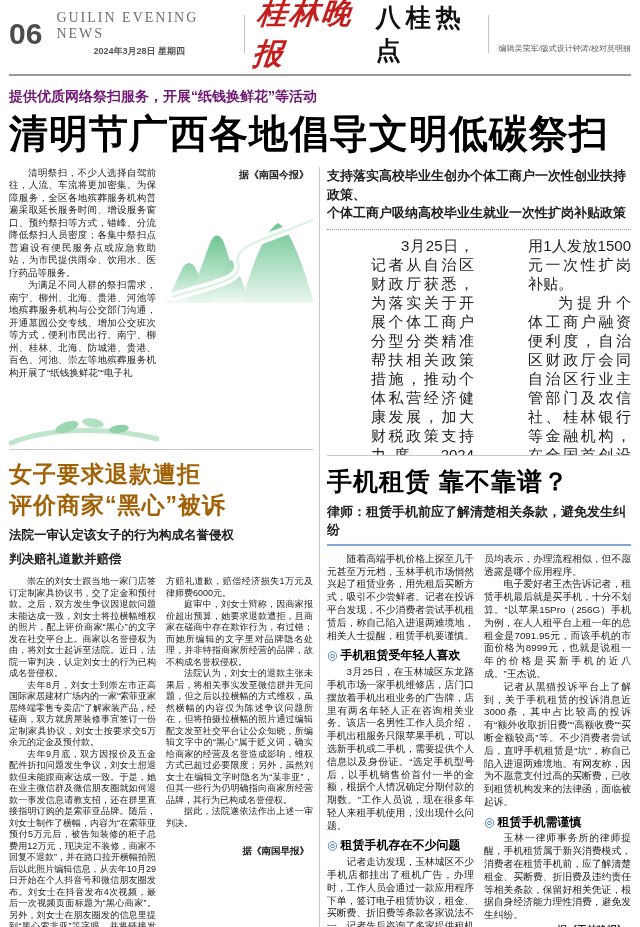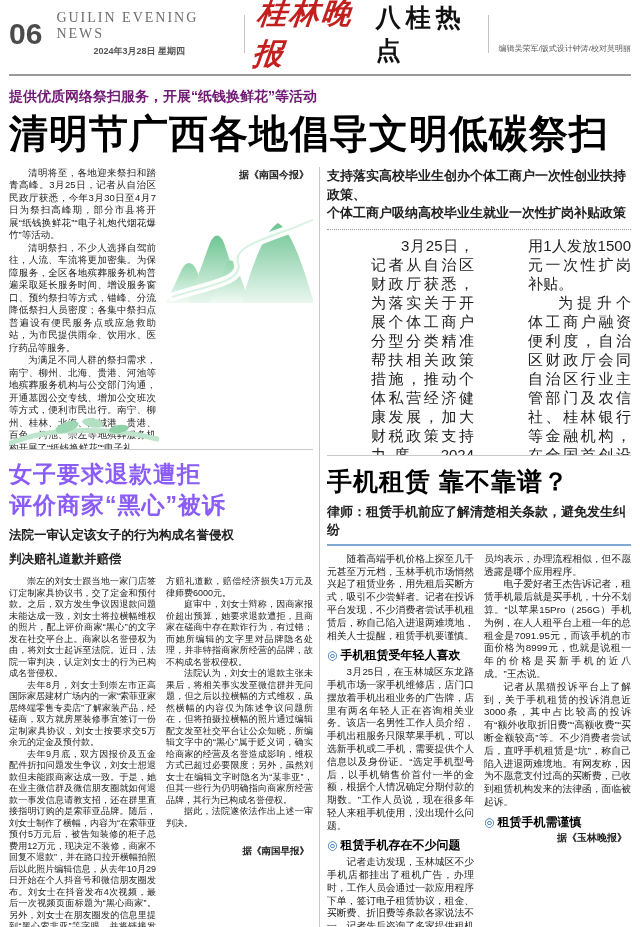--- a/index.html
+++ b/index.html
@@ -41,21 +41,21 @@
 
   
   .art-jobs{height:288px;border-bottom:1px solid #c9c9c9;overflow:hidden;}
   .art-jobs h2{margin:8px 0 4px 0;font-size:21px;font-weight:900;color:#000;letter-spacing:.5px;}
   .art-jobs .sub{font-size:13px;font-weight:bold;color:#222;line-height:1.45;}
   .art-jobs .dotrule{border-bottom:1px dotted #9a9a9a;margin:6px 0 6px 0;}
   .art-jobs .col{font-size:15px;line-height:19px;color:#222;margin-left:44px;}
 
   
   .art-law{padding-top:9px;height:479px;overflow:hidden;}
-  .art-law .hl{font-size:23px;font-weight:900;color:#8b5cf6;line-height:1.35;letter-spacing:1px;}
+  .art-law .hl{font-size:23px;font-weight:900;color:#a16207;line-height:1.35;letter-spacing:1px;}
   .art-law .sub{font-size:12.5px;font-weight:bold;color:#222;margin-top:5px;line-height:1.5;}
   .art-law .cols{margin-top:8px;}
   .art-law .col{font-size:9px;line-height:11.5px;color:#222;}
   .art-law .src{font-size:9.5px;margin-top:16px;}
 
   
   .art-rent{padding-top:9px;height:473px;overflow:hidden;}
   .art-rent .hl{font-size:25px;font-weight:900;color:#000;letter-spacing:1px;}
   .art-rent .sub{font-size:13px;font-weight:bold;color:#222;margin-top:5px;}
   .art-rent .bluerule{border-bottom:2px solid #7fa8d4;margin:5px 0 7px 0;}
@@ -88,21 +88,20 @@
     <div class="kicker">提供优质网络祭扫服务，开展“纸钱换鲜花”等活动</div>
     <div class="bigh">清明节广西各地倡导文明低碳祭扫</div>
 
     <div class="main">
 
       <div class="half left">
 
         <div class="art-lead">
           <div class="cols">
             <div class="col">
-                <p class="para">清明将至，各地迎来祭扫和踏青高峰。3月25日，记者从自治区民政厅获悉，今年3月30日至4月7日为祭扫高峰期，部分市县将开展“纸钱换鲜花”“电子礼炮代烟花爆竹”等活动。</p>
                 <p class="para">清明祭扫，不少人选择自驾前往，人流、车流将更加密集。为保障服务，全区各地殡葬服务机构普遍采取延长服务时间、增设服务窗口、预约祭扫等方式，错峰、分流降低祭扫人员密度；各集中祭扫点普遍设有便民服务点或应急救助站，为市民提供雨伞、饮用水、医疗药品等服务。</p>
                 <p class="para">为满足不同人群的祭扫需求，南宁、柳州、北海、贵港、河池等地殡葬服务机构与公交部门沟通，开通墓园公交专线、增加公交班次等方式，便利市民出行。南宁、柳州、桂林、北海、防城港、贵港、百色、河池、崇左等地殡葬服务机构开展了“纸钱换鲜花”“电子礼</p>
               </div>
             <div class="col">
               <div class="src">据《南国今报》</div>
               <svg class="deco" width="148" height="118" viewBox="0 0 148 118">
                 <defs>
                   <linearGradient id="g1" x1="0" y1="0" x2="0" y2="1">
                     <stop offset="0" stop-color="#6ec593"></stop>
                       <stop offset="1" stop-color="#eaf7ef"></stop>
@@ -185,20 +184,21 @@
                 <p class="para">3月25日，在玉林城区东龙路手机市场一家手机维修店，店门口摆放着手机出租业务的广告牌，店里有两名年轻人正在咨询相关业务。该店一名男性工作人员介绍，手机出租服务只限苹果手机，可以选新手机或二手机，需要提供个人信息以及身份证。“选定手机型号后，以手机销售价首付一半的金额，根据个人情况确定分期付款的期数。”工作人员说，现在很多年轻人来租手机使用，没出现什么问题。</p>
                 <div class="sec-h"><span class="sec-marker">◎</span><span>租赁手机存在不少问题</span></div>
                 <p class="para">记者走访发现，玉林城区不少手机店都挂出了租机广告，办理时，工作人员会通过一款应用程序下单，签订电子租赁协议，租金、买断费、折旧费等条款各家说法不一。记者先后咨询了多家提供租机业务的手机店，工作人</p>
               </div>
             <div class="col">
               <div>
                   <p class="para cont">员均表示，办理流程相似，但不愿透露是哪个应用程序。</p>
                   <p class="para">电子爱好者王杰告诉记者，租赁手机最后就是买手机，十分不划算。“以苹果15Pro（256G）手机为例，在人人租平台上租一年的总租金是7091.95元，而该手机的市面价格为8999元，也就是说租一年的价格是买新手机的近八成。”王杰说。</p>
                   <p class="para">记者从黑猫投诉平台上了解到，关于手机租赁的投诉消息近3000条，其中占比较高的投诉有“额外收取折旧费”“高额收费”“买断金额较高”等。不少消费者尝试后，直呼手机租赁是“坑”，称自己陷入进退两难境地。有网友称，因为不愿意支付过高的买断费，已收到租赁机构发来的法律函，面临被起诉。</p>
                   <div class="sec-h"><span class="sec-marker">◎</span><span>租赁手机需谨慎</span></div>
+                  <p class="para">玉林一律师事务所的律师提醒，手机租赁属于新兴消费模式，消费者在租赁手机前，应了解清楚租金、买断费、折旧费及违约责任等相关条款，保留好相关凭证，根据自身经济能力理性消费，避免发生纠纷。</p>
                 </div>
               <div class="src">据《玉林晚报》</div>
             </div>
           </div>
         </div>
       </div>
 
     </div>
   </div>
 </div>

